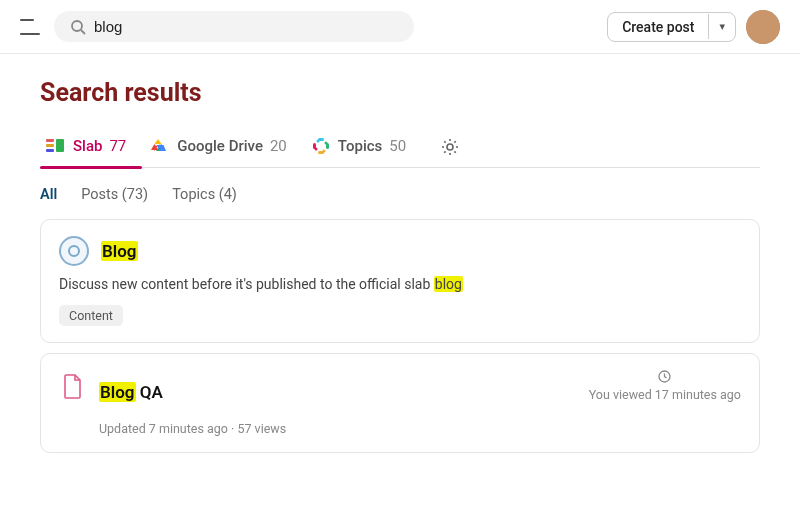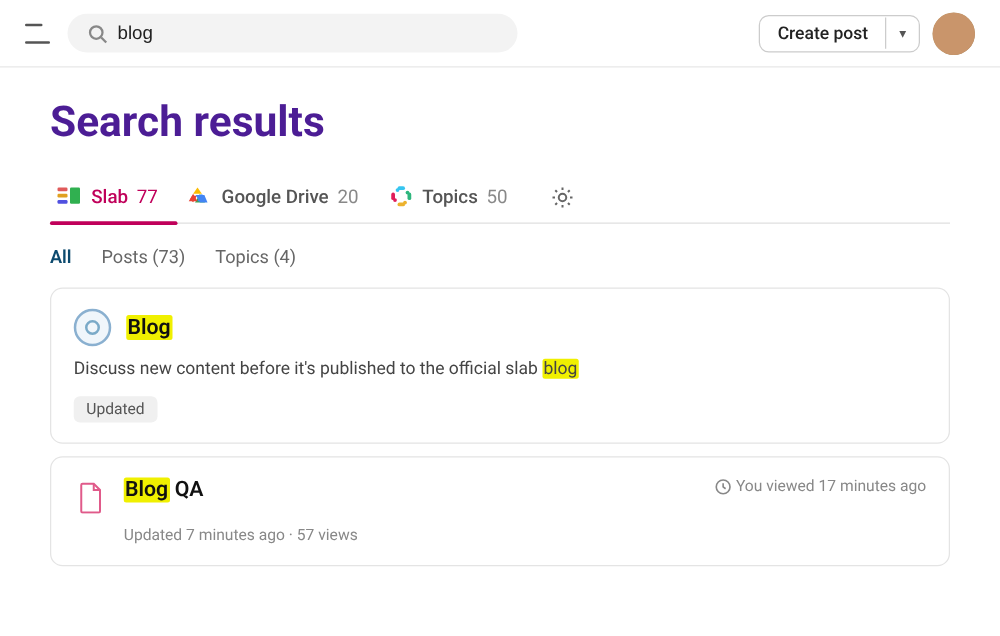--- a/index.html
+++ b/index.html
@@ -106,23 +106,23 @@
       border-radius: 50%;
       background: #c9956b;
     }
 
     
     .main {
       padding: 24px 40px 0 40px;
     }
 
     .page-title {
-      font-size: 34px;
+      font-size: 25px;
       font-weight: 700;
-      color: #4c1d95;
+      color: #7f1d1d;
       margin-bottom: 20px;
     }
 
     
     .source-tabs {
       display: flex;
       align-items: center;
       gap: 0;
       border-bottom: 1.5px solid #e0e0e0;
       margin-bottom: 0;
@@ -296,37 +296,38 @@
       justify-content: center;
       flex-shrink: 0;
       color: #e05a8a;
       margin-top: 2px;
     }
     .card2-content {
       flex: 1;
     }
     .card2-title-row {
       display: flex;
-      align-items: flex-start;
+      align-items: flex-end;
       justify-content: space-between;
     }
     .card2-meta {
       font-size: 12.5px;
       color: #888;
       margin-top: 19px;
       display: flex;
       align-items: center;
       gap: 4px;
     }
     .viewed-badge {
       font-size: 12.5px;
       color: #888;
       display: flex;
       align-items: center;
       gap: 4px;
+      flex-direction: column;
     }
     .clock-icon {
       width: 13px;
       height: 13px;
     }
   </style>
 </head>
 <body>
 
 <div class="header">
@@ -420,21 +421,21 @@
         <div class="topic-icon">
           <div class="topic-icon-inner"></div>
         </div>
         <div class="card-title">
           <span class="highlight">Blog</span>
         </div>
       </div>
       <div class="card-description">
         <span>Discuss new content before it's published to the official slab </span><span class="highlight">blog</span>
       </div>
-      <div class="card-tag">Updated</div>
+      <div class="card-tag">Content</div>
     </div>
 
     <div class="result-card">
       <div class="card2-top">
         <div class="doc-icon">
           <svg width="22" height="26" viewBox="0 0 22 26" fill="none">
             <path d="M4 2h9l5 5v17a1 1 0 01-1 1H4a1 1 0 01-1-1V3a1 1 0 011-1z" stroke="#e05a8a" stroke-width="1.6" fill="none"></path>
             <path d="M13 2v5h5" stroke="#e05a8a" stroke-width="1.6" fill="none"></path>
           </svg>
         </div>

